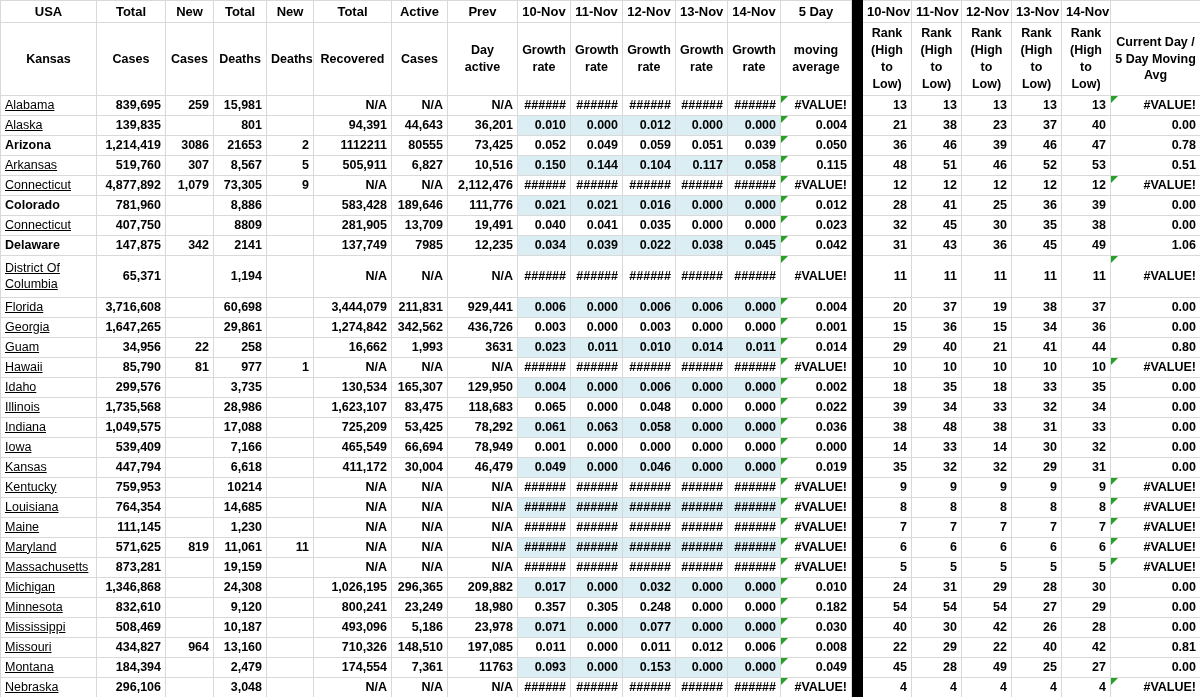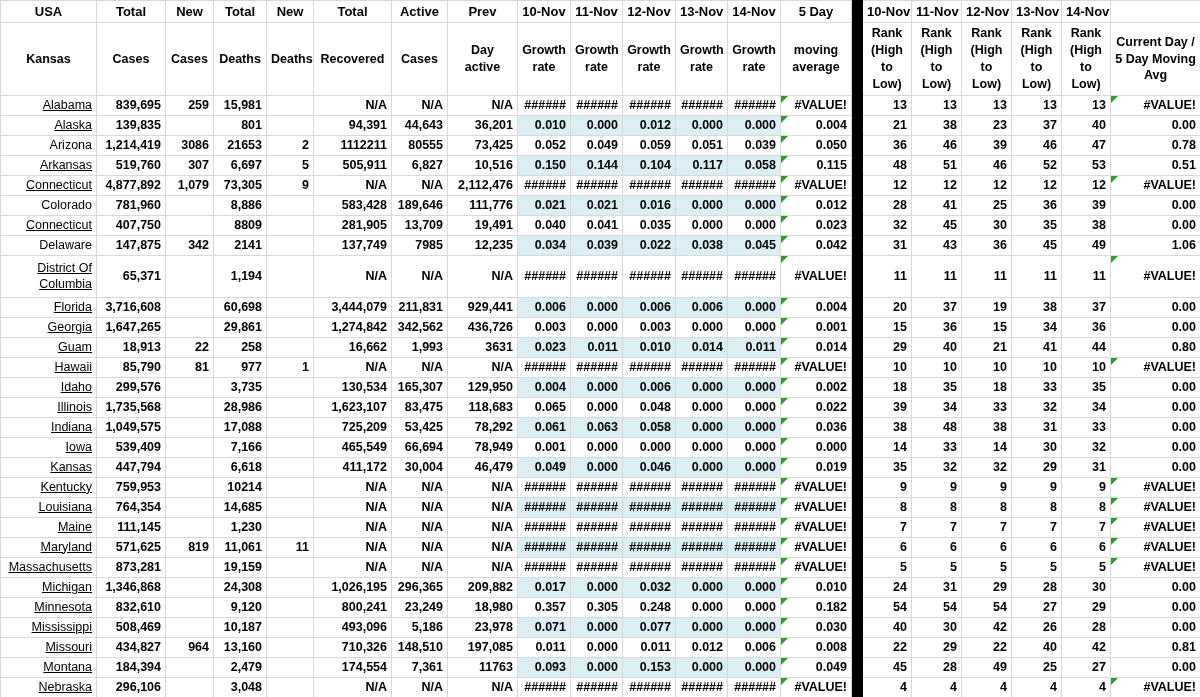--- a/index.html
+++ b/index.html
@@ -4,22 +4,22 @@
 <style>
   html,body{margin:0;padding:0;background:#fff;}
   body{width:1200px;height:697px;overflow:hidden;font-family:"Liberation Sans",sans-serif;color:#000;}
   table{border-collapse:collapse;table-layout:fixed;width:1200px;}
   th,td{border:1px solid var(--grid,#d9d9d9);padding:0 4px;overflow:hidden;white-space:nowrap;box-sizing:border-box;}
   thead tr.r1 th{height:22px;font-size:13px;font-weight:700;text-align:center;vertical-align:middle;}
   thead tr.r2 th{height:73px;font-size:12.5px;font-weight:700;text-align:center;vertical-align:middle;white-space:normal;line-height:1.35;}
   thead th.left{text-align:left;}
   tbody td{height:20px;font-size:12.5px;font-weight:700;text-align:right;vertical-align:middle;position:relative;line-height:1;}
   tbody tr.tall td{height:42px;}
-  td.state{text-align:right;font-weight:400;text-decoration:underline;white-space:normal;line-height:1.25;}
-  td.state.bold{font-weight:400;text-decoration:none;}
+  td.state{text-align:left;font-weight:400;text-decoration:underline;white-space:normal;line-height:1.25;}
+  td.state.bold{font-weight:700;text-decoration:none;}
   td.band{background:var(--band,#DAEEF3);}
   .divider{background:var(--divider,#000);border:1px solid var(--divider,#000);padding:0;}
   .tri{position:absolute;top:0;left:0;width:0;height:0;border-top:7px solid var(--err,#28A028);border-right:7px solid transparent;}
 </style>
 </head>
 <body>
 
 <table>
   <colgroup>
       <col style="width: 96px;">
@@ -159,21 +159,21 @@
         <td>46</td>
         <td>39</td>
         <td>46</td>
         <td>47</td>
         <td>0.78</td>
       </tr>
       <tr>
         <td class="state">Arkansas</td>
         <td>519,760</td>
         <td>307</td>
-        <td>6,697</td>
+        <td>8,567</td>
         <td>5</td>
         <td>505,911</td>
         <td>6,827</td>
         <td>10,516</td>
         <td class="band">0.150</td>
         <td class="band">0.144</td>
         <td class="band">0.104</td>
         <td class="band">0.117</td>
         <td class="band">0.058</td>
         <td>0.115<span class="tri"></span></td>
@@ -341,21 +341,21 @@
         <td class="divider"></td>
         <td>15</td>
         <td>36</td>
         <td>15</td>
         <td>34</td>
         <td>36</td>
         <td>0.00</td>
       </tr>
       <tr>
         <td class="state">Guam</td>
-        <td>18,913</td>
+        <td>34,956</td>
         <td>22</td>
         <td>258</td>
         <td></td>
         <td>16,662</td>
         <td>1,993</td>
         <td>3631</td>
         <td class="band">0.023</td>
         <td class="band">0.011</td>
         <td class="band">0.010</td>
         <td class="band">0.014</td>

